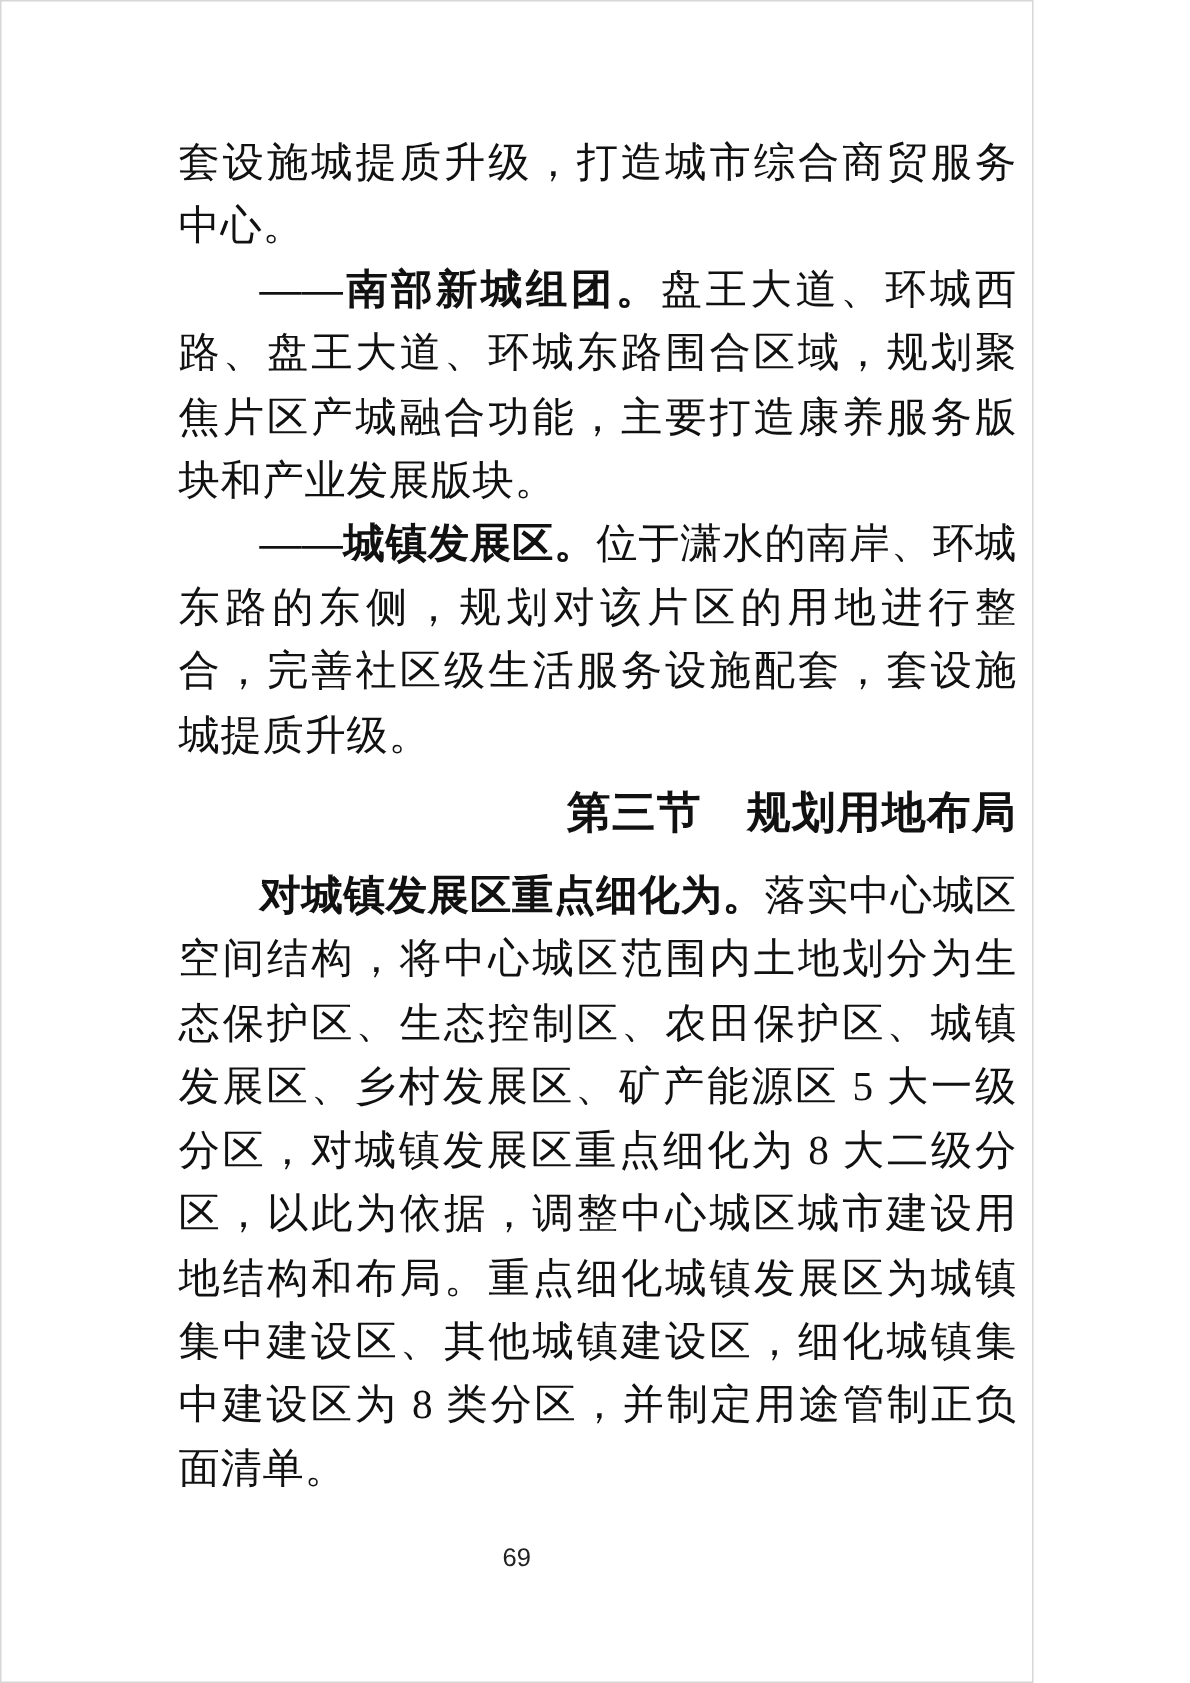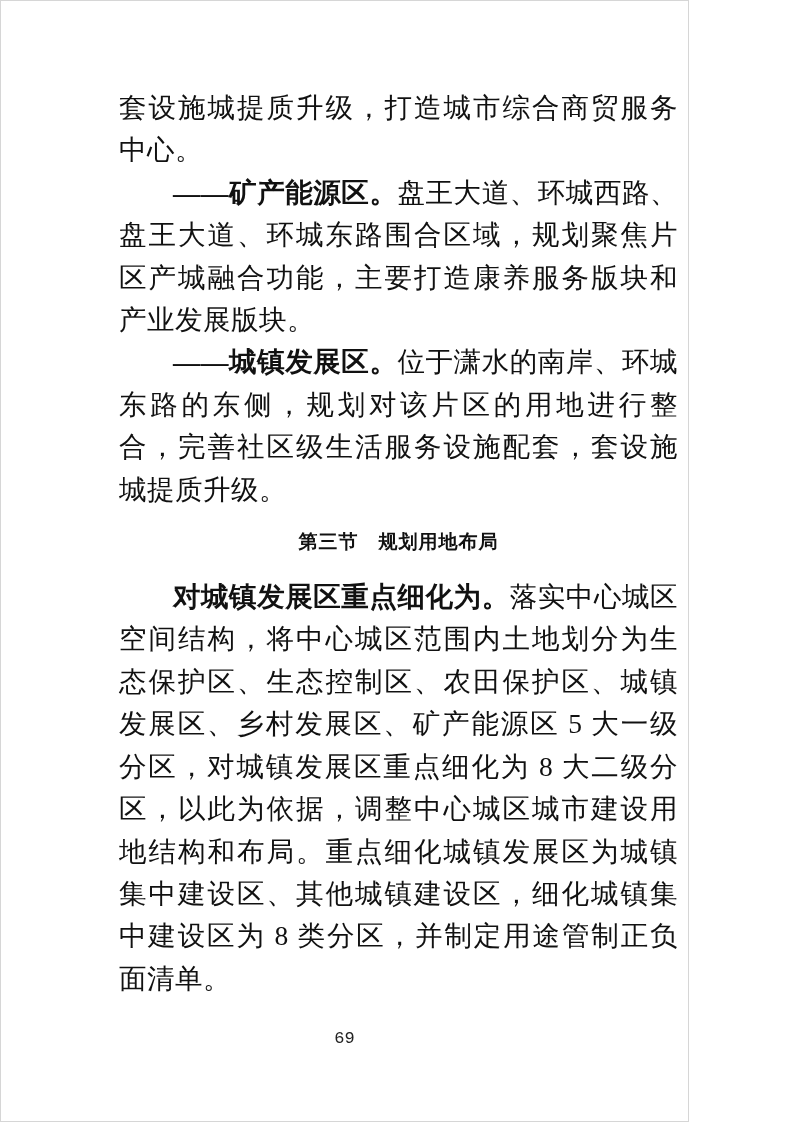--- a/index.html
+++ b/index.html
@@ -34,46 +34,46 @@
     word-break: break-all;
   }
   .para.indent {
     text-indent: 54px;
   }
   .para .lead {
     font-weight: bold;
   }
   .section-heading {
     margin: 9px 0 12px 0;
-    font-size: 19px;
+    font-size: 29px;
     line-height: 44px;
     font-weight: bold;
-    text-align: center;
+    text-align: right;
     letter-spacing: 1px;
   }
   .page-number {
     position: absolute;
     left: 0;
     right: 0;
     top: 1028px;
     text-align: center;
     font-size: 17px;
     color: #222222;
-    font-family: Liberation Mono, monospace;
+    font-family: Liberation Sans, sans-serif;
   }
 </style>
 </head>
 <body>
 
 <div class="page">
   <div class="content">
 
     <p class="para"><span>套设施城提质升级，打造城市综合商贸服务中心。</span></p>
 
-    <p class="para indent"><span class="lead">——矿产能源区。</span><span>盘王大道、环城西路、盘王大道、环城东路围合区域，规划聚焦片区产城融合功能，主要打造康养服务版块和产业发展版块。</span></p>
+    <p class="para indent"><span class="lead">——南部新城组团。</span><span>盘王大道、环城西路、盘王大道、环城东路围合区域，规划聚焦片区产城融合功能，主要打造康养服务版块和产业发展版块。</span></p>
 
     <p class="para indent"><span class="lead">——城镇发展区。</span><span>位于潇水的南岸、环城东路的东侧，规划对该片区的用地进行整合，完善社区级生活服务设施配套，套设施城提质升级。</span></p>
 
 
     <h2 class="section-heading">第三节　规划用地布局</h2>
 
     <p class="para indent"><span class="lead">对城镇发展区重点细化为。</span><span>落实中心城区空间结构，将中心城区范围内土地划分为生态保护区、生态控制区、农田保护区、城镇发展区、乡村发展区、矿产能源区 5 大一级分区，对城镇发展区重点细化为 8 大二级分区，以此为依据，调整中心城区城市建设用地结构和布局。重点细化城镇发展区为城镇集中建设区、其他城镇建设区，细化城镇集中建设区为 8 类分区，并制定用途管制正负面清单。</span></p>
 
   </div>
 

